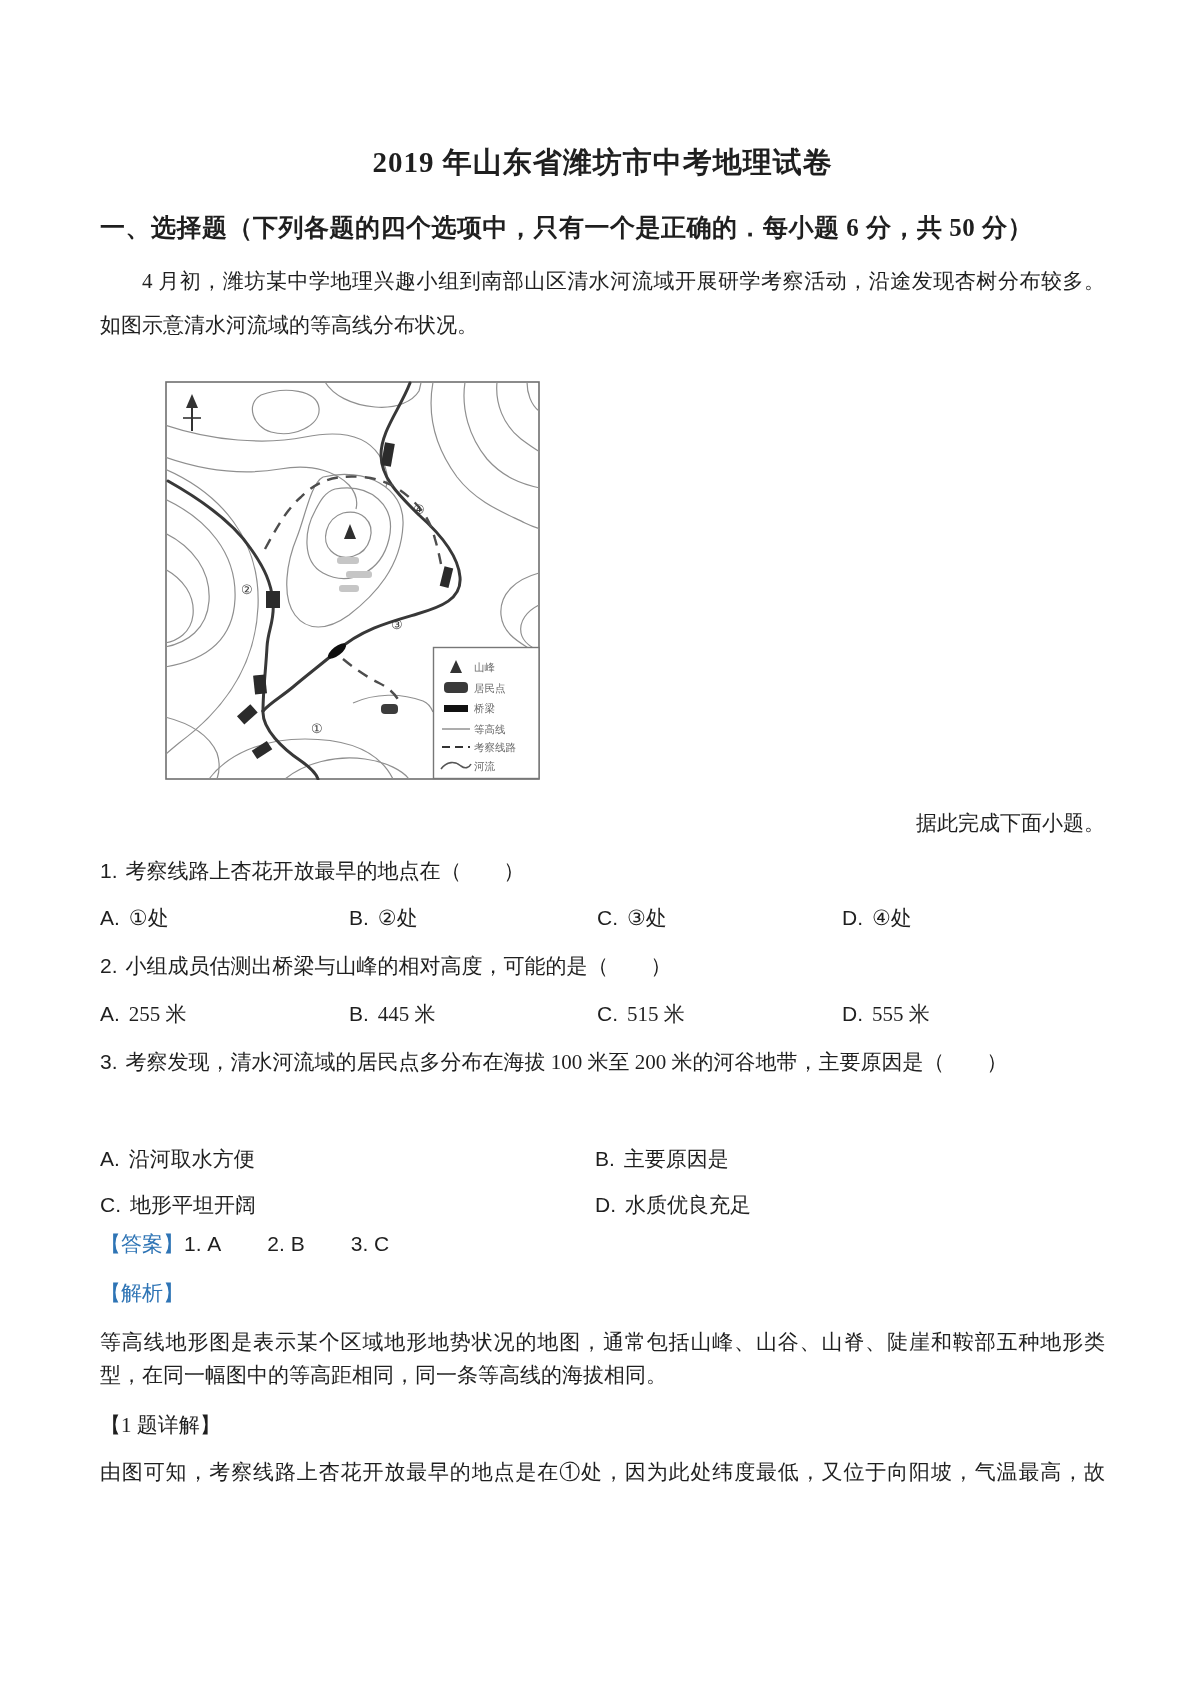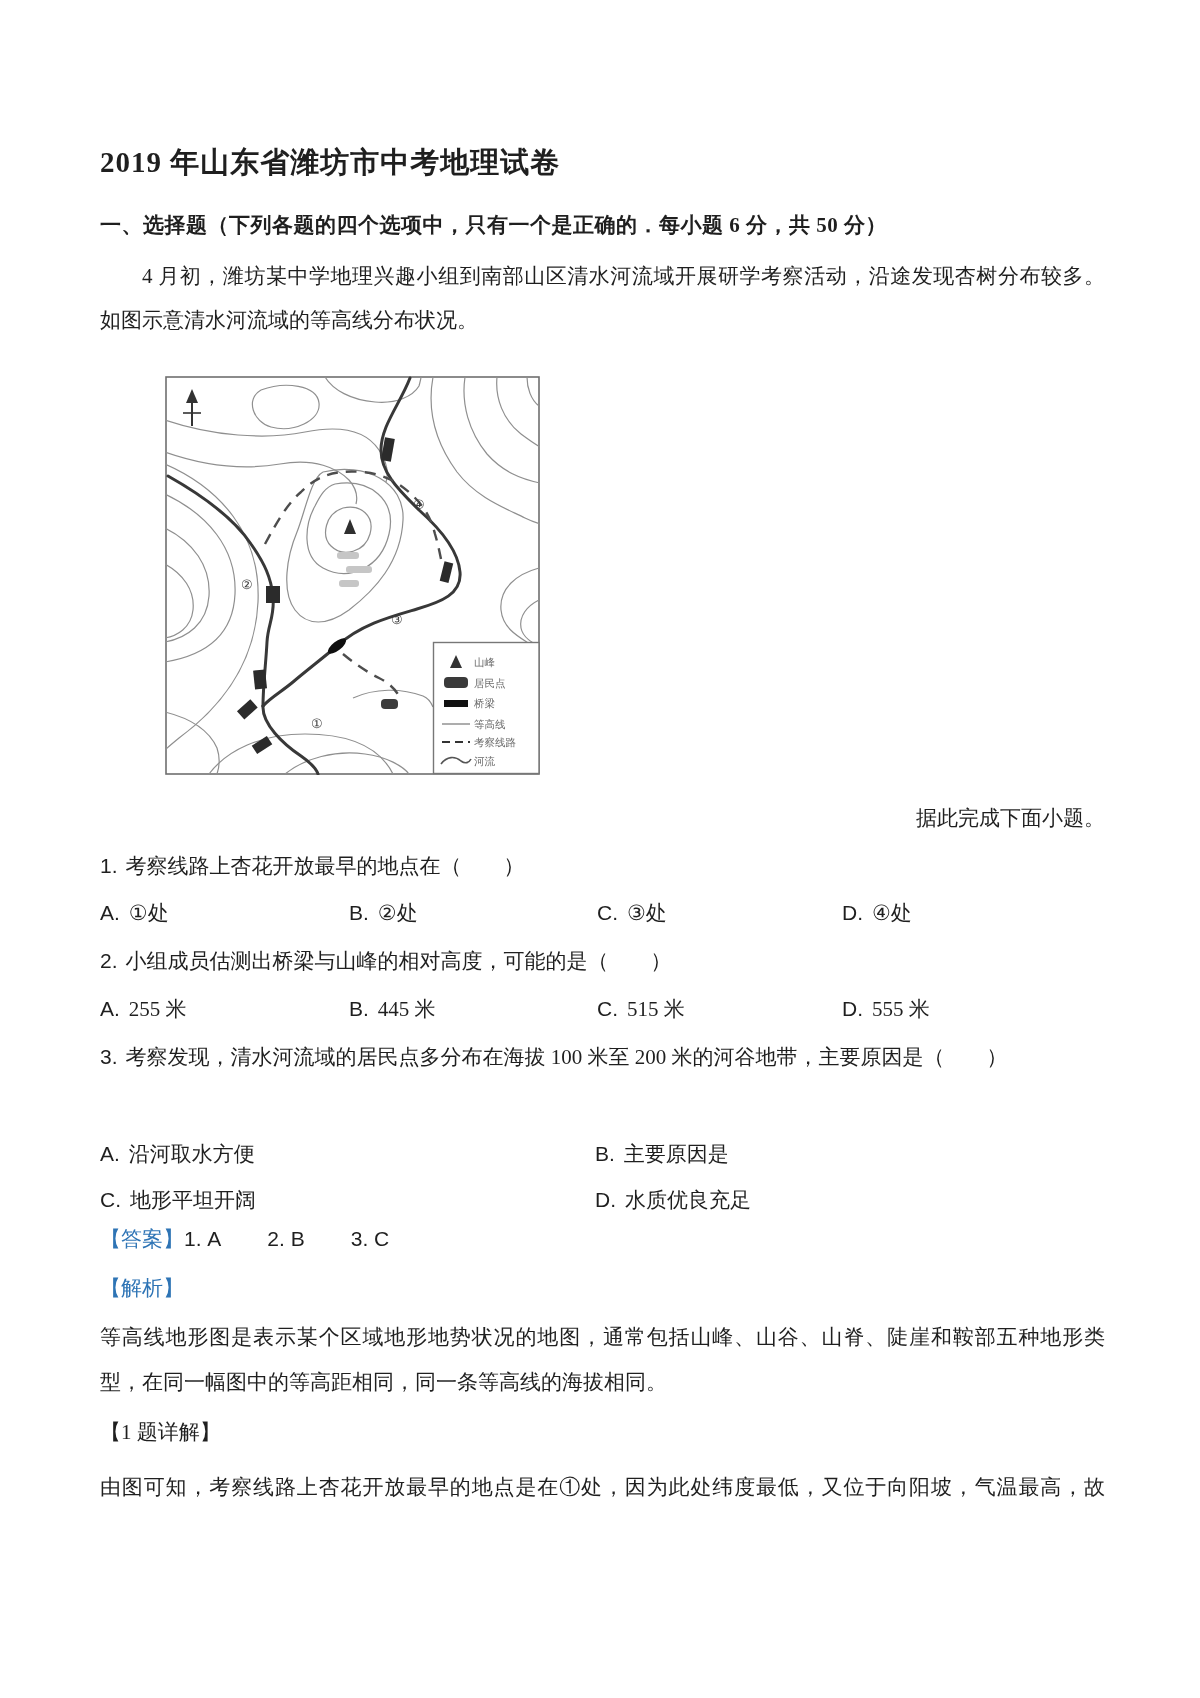--- a/index.html
+++ b/index.html
@@ -2,43 +2,43 @@
 <html><head>
 <meta charset="utf-8">
 <style>
   html,body{margin:0;padding:0;}
   body{
     width:1200px;height:1698px;background:#ffffff;color:#1f1f1f;
     font-family:"Liberation Serif","DejaVu Serif",serif;
     position:relative;overflow:hidden;
   }
   .content{padding:143px 95px 0 100px;}
-  .doc-title{font-size:29px;font-weight:bold;letter-spacing:1px;}
-  .section-heading{font-size:21px;font-weight:bold;margin-top:28px;letter-spacing:.5px;}
+  .doc-title{font-size:29px;font-weight:bold;text-align:center;letter-spacing:1px;}
+  .section-heading{font-size:25px;font-weight:bold;margin-top:28px;letter-spacing:.5px;}
   .body-line{font-size:21px;line-height:1.25;}
   .intro-line1{margin-top:24px;text-indent:42px;text-align:justify;text-align-last:justify;}
   .intro-line2{margin-top:18px;}
   .map-figure{margin:42px 0 0 65px;width:375px;height:399px;}
   .after-map{margin-top:30px;text-align:right;}
   .q-line{margin-top:22px;}
   .q-num{font-family:"Liberation Sans","DejaVu Sans",sans-serif;margin-right:8px;}
   .opt-row4{margin-top:21px;display:grid;grid-template-columns:249px 248px 245px auto;}
   .opt-row2{display:grid;grid-template-columns:495px auto;}
   .opt-row2.first{margin-top:71px;}
   .opt-row2.second{margin-top:20px;}
   .opt-label{font-family:"Liberation Sans","DejaVu Sans",sans-serif;margin-right:9px;}
   .answer-row{margin-top:12px;}
   .tag-blue{color:#2E74B5;}
   .answer-items{font-family:"Liberation Sans","DejaVu Sans",sans-serif;}
   .answer-items span{margin-right:46px;}
   .analysis-tag{margin-top:23px;}
   .analysis-line1{margin-top:23px;text-align:justify;text-align-last:justify;}
-  .analysis-line2{margin-top:19px;}
+  .analysis-line2{margin-top:7px;}
   .detail-heading{margin-top:23px;}
-  .detail-line{margin-top:29px;text-align:justify;text-align-last:justify;}
+  .detail-line{margin-top:21px;text-align:justify;text-align-last:justify;}
   svg text{font-family:"Liberation Serif","DejaVu Serif",serif;}
 </style>
 </head>
 <body>
 
 <div class="content">
 
   <div class="doc-title">2019 年山东省潍坊市中考地理试卷</div>
 
   <div class="section-heading">一、选择题（下列各题的四个选项中，只有一个是正确的．每小题 6 分，共 50 分）</div>

